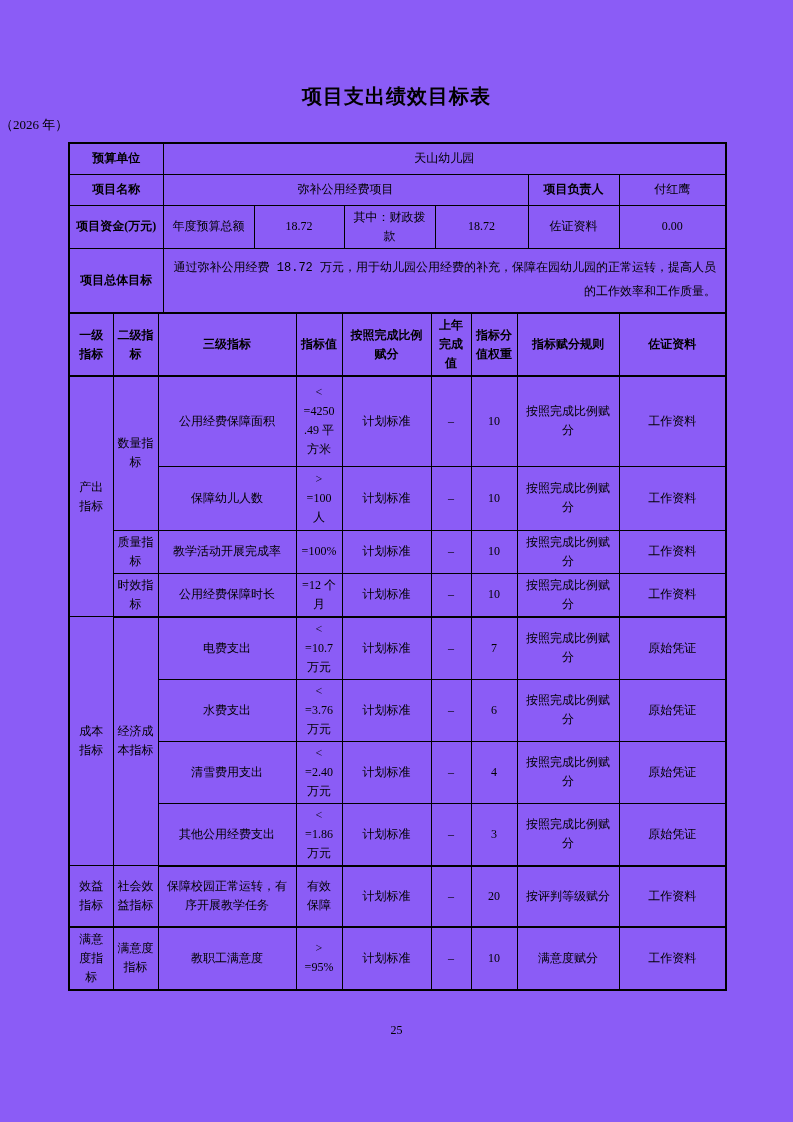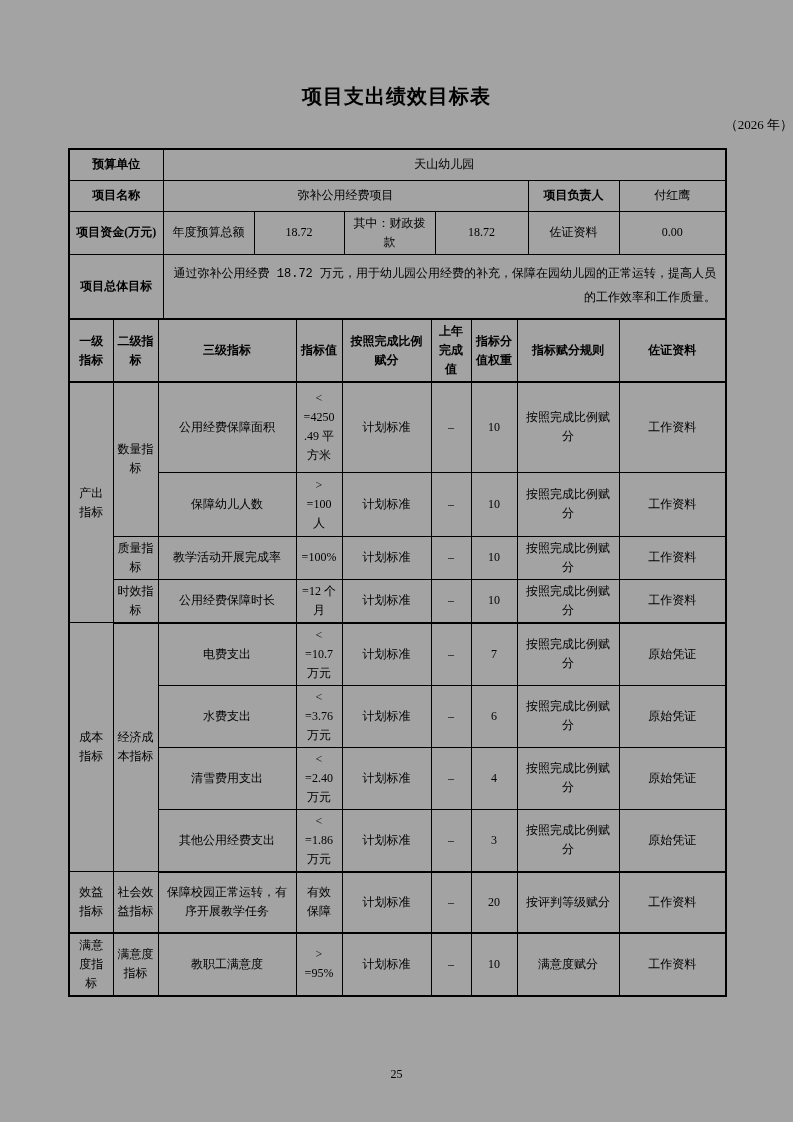--- a/index.html
+++ b/index.html
@@ -1,49 +1,49 @@
 <!DOCTYPE html>
 <html><head>
 <meta charset="utf-8">
 <style>
   html, body { margin: 0; padding: 0; background: #e9e9e9; }
   .page {
     position: relative;
     width: 793px;
     height: 1122px;
     margin: 0 auto;
-    background: #a3a3a3;
+    background: #8b5cf6;
     font-family: "Liberation Serif", "DejaVu Serif", serif;
     color: #000;
     box-sizing: border-box;
     padding-top: 84px;
     overflow: hidden;
   }
   .title {
     margin: 0;
     text-align: center;
     font-size: 20px;
     font-weight: bold;
     letter-spacing: 1px;
     line-height: 24px;
   }
   .subtitle {
     margin-top: 9px;
-    text-align: right;
+    text-align: left;
     font-size: 13px;
     line-height: 16px;
   }
   table {
     border-collapse: collapse;
     table-layout: fixed;
     margin-left: 68px;
     width: 657px;
     border: 2px solid #000;
   }
-  .info-table { margin-top: 15px; padding-left: 36px; }
+  .info-table { margin-top: 9px; padding-left: 36px; }
   .ind-table { margin-top: -2px; }
   td {
     border: 1px solid #000;
     font-size: 12px;
     line-height: 19px;
     text-align: center;
     vertical-align: middle;
     padding: 2px 4px;
     overflow: hidden;
     word-break: break-word;
@@ -51,21 +51,21 @@
   td.lbl, tr.head td { font-weight: bold; }
   td.goal {
     text-align: right;
     padding: 4px 9px;
     line-height: 24px;
     font-family: Liberation Mono, monospace;
   }
   td.val { white-space: pre-line; }
   tr.sec-end td { border-bottom-width: 2px; }
   .pageno {
-    margin-top: 70px;
+    margin-top: 32px;
     text-align: center;
     font-size: 12px;
   }
 </style>
 </head>
 <body>
 
 <div class="page">
 
   <h1 class="title">项目支出绩效目标表</h1>

